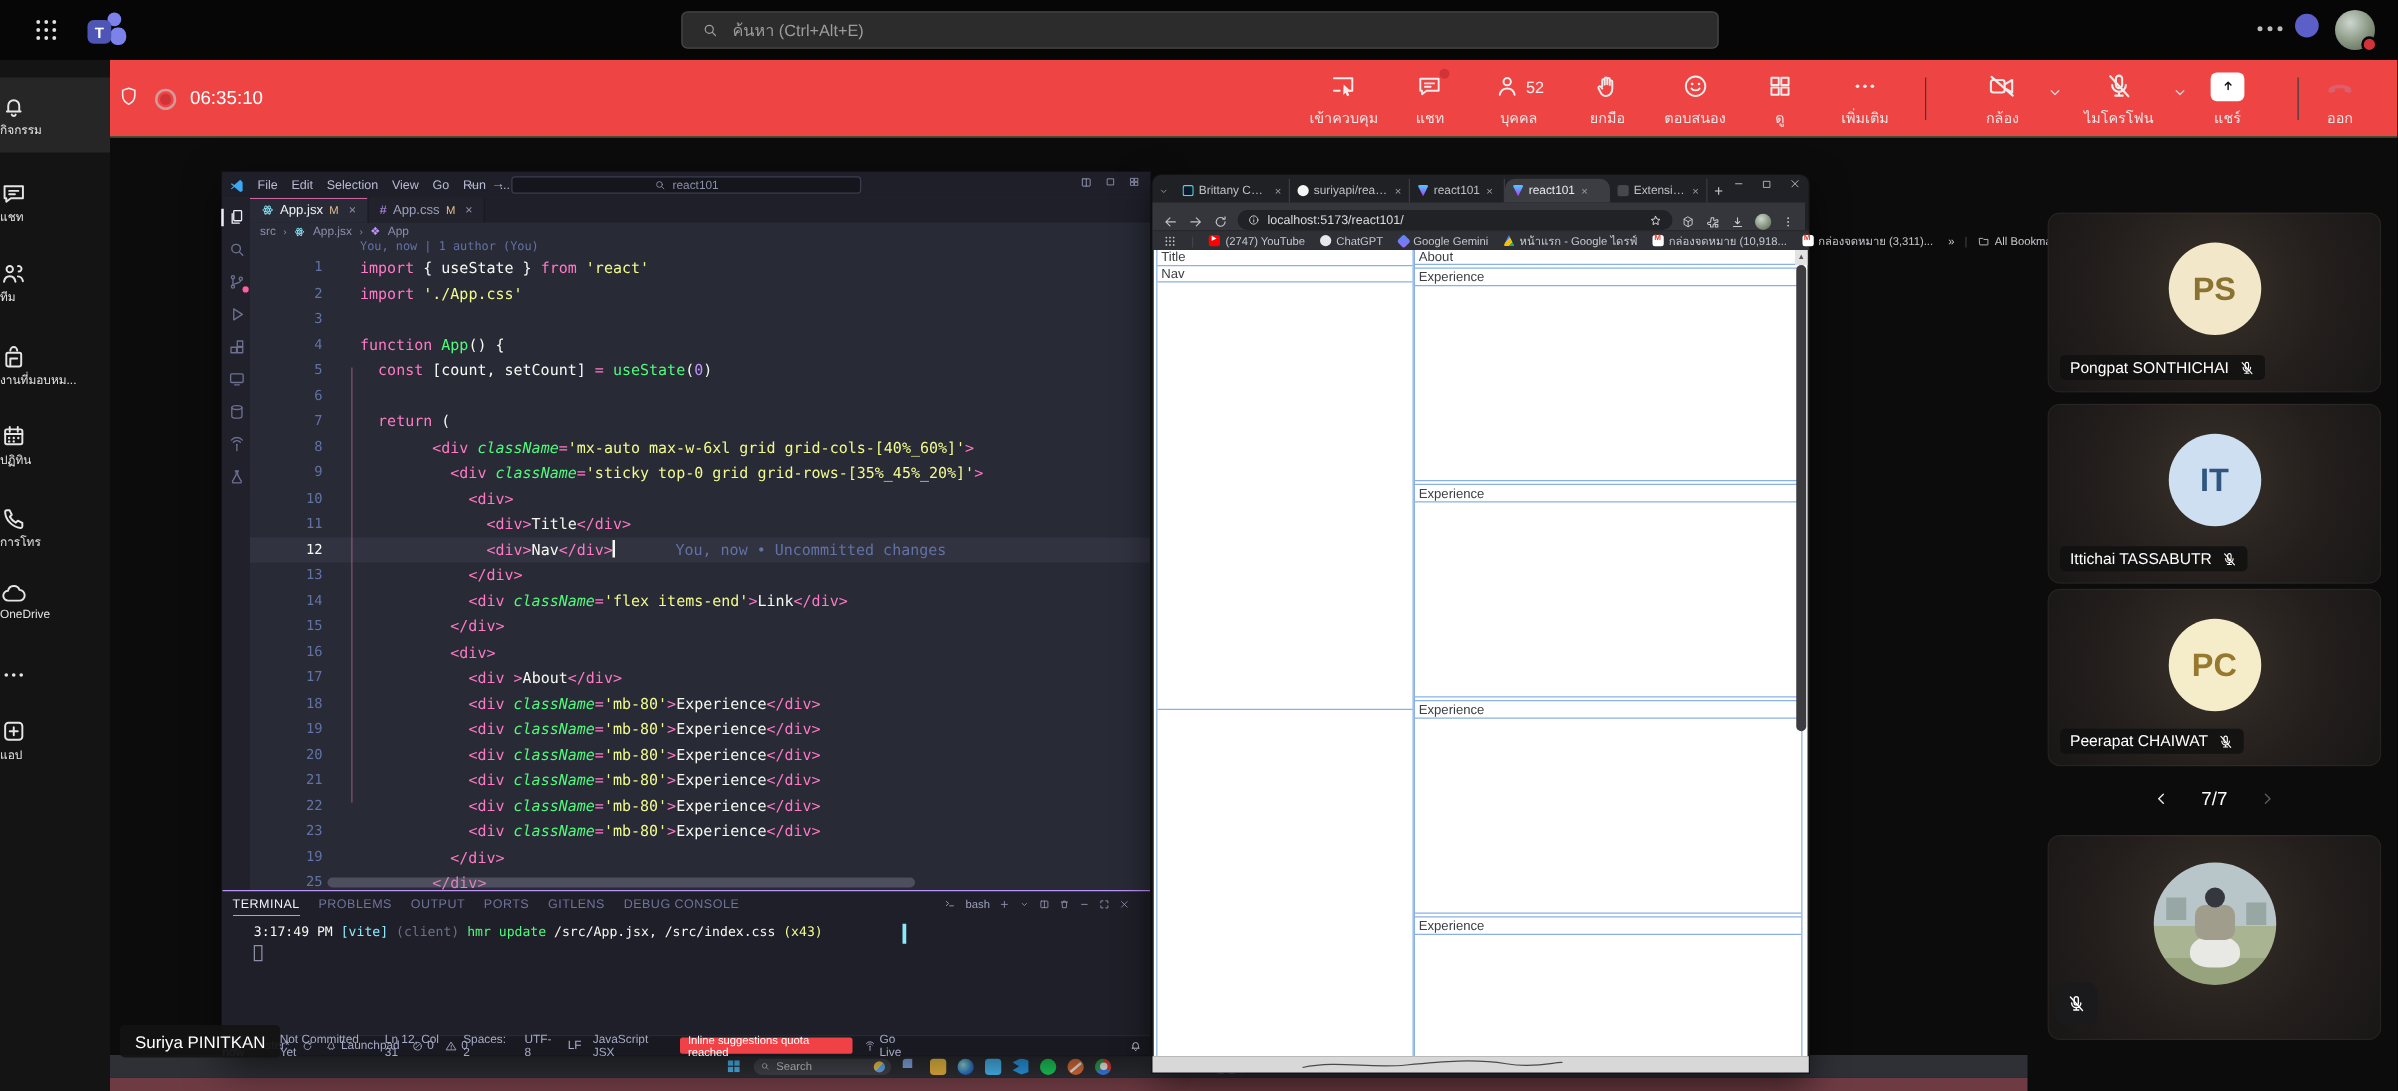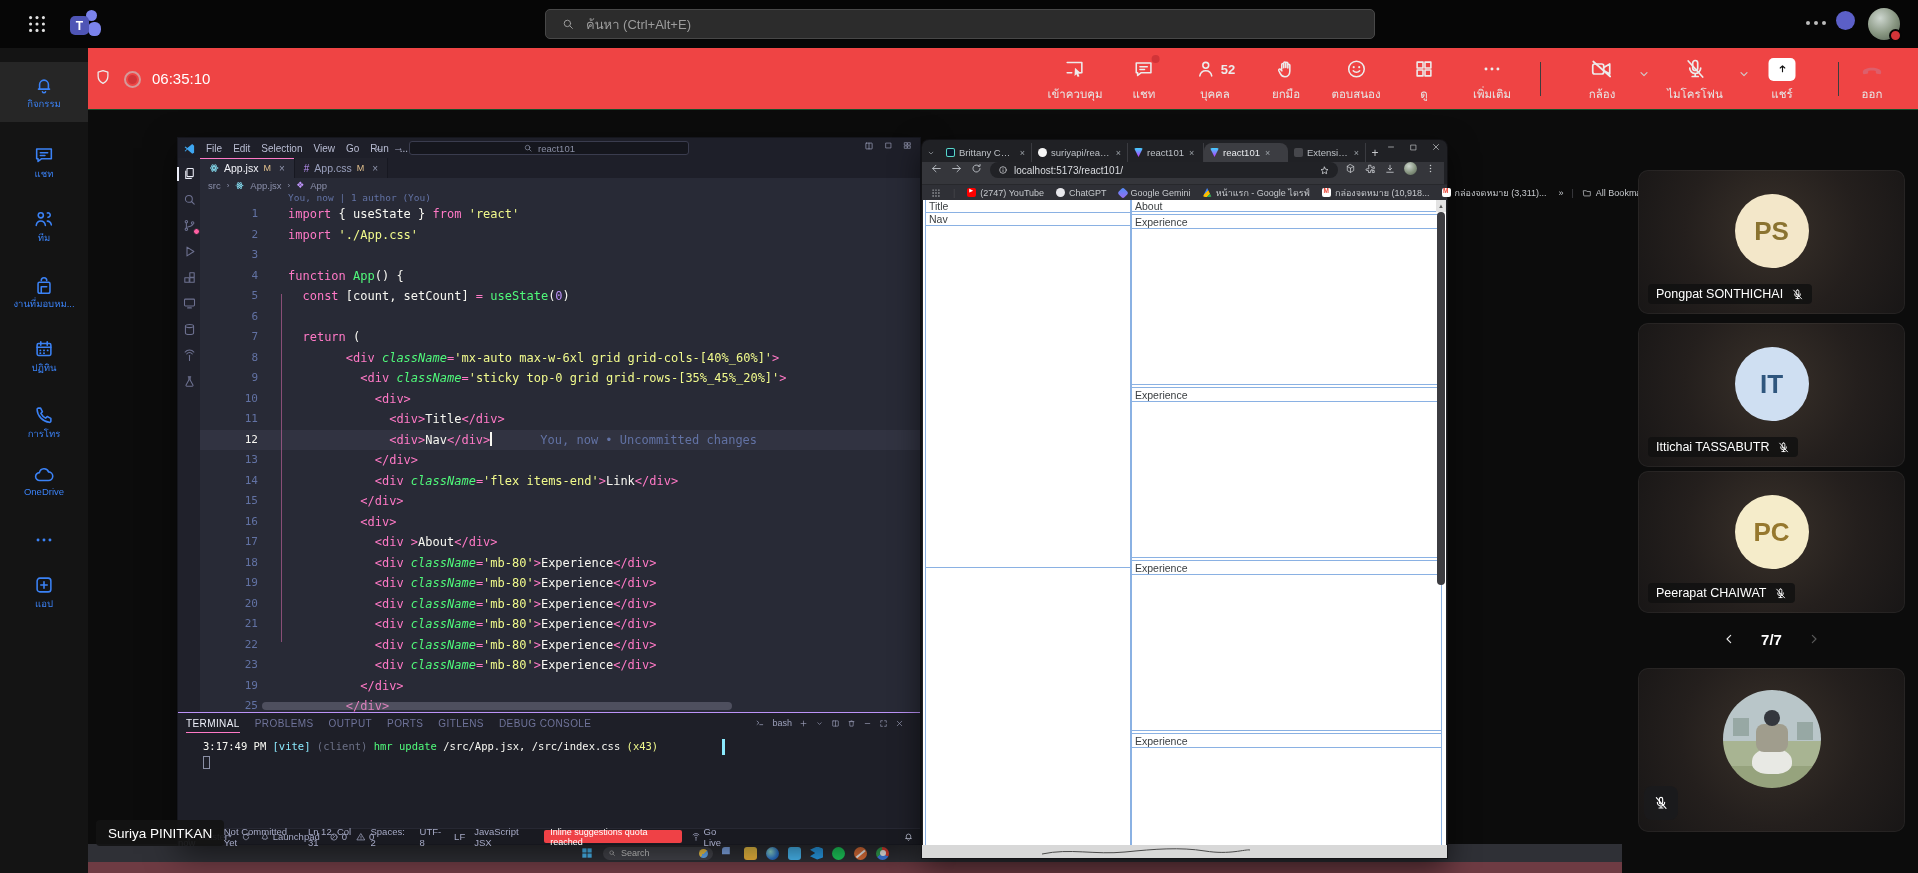--- a/index.html
+++ b/index.html
@@ -15,34 +15,34 @@
 .tlogo .c1{position:absolute;right:3px;top:1px;width:11px;height:11px;border-radius:50%;background:#7b83eb}
 .tlogo .c2{position:absolute;right:-1px;top:13px;width:13px;height:14px;border-radius:45%;background:#7b83eb}
 .tsearch{position:absolute;left:545px;top:9px;width:830px;height:30px;background:#2c2c2c;border:1px solid #484848;border-radius:5px;display:flex;align-items:center;gap:11px;padding:0 15px;color:#9c9c9c;font-size:13px;cursor:text}
 .topdots{position:absolute;right:92px;top:21px;display:flex;gap:4px}
 .topdots i{width:4px;height:4px;border-radius:50%;background:#bbb}
 .presence{position:absolute;right:63px;top:11px;width:19px;height:19px;border-radius:50%;background:#5b5fc7}
 .tavatar{position:absolute;right:18px;top:8px;width:32px;height:32px;border-radius:50%;background:radial-gradient(circle at 38% 32%,#cdd6cf,#86947f 55%,#515e50);cursor:pointer}
 .tavatar .dot{position:absolute;right:-2px;bottom:-2px;width:13px;height:13px;border-radius:50%;background:#d13438;border:2.5px solid #060606}
 
 .rail{position:absolute;left:0;top:48px;width:88px;bottom:0;background:#141414;z-index:8}
-.rail-item{position:absolute;left:0;width:88px;height:60px;display:flex;flex-direction:column;align-items:center;justify-content:center;gap:0;color:#3b82f6;cursor:pointer}
+.rail-item{position:absolute;left:0;width:88px;height:60px;display:flex;flex-direction:column;align-items:flex-start;justify-content:center;gap:0;color:#e5e5e5;cursor:pointer}
 .rail-item.active{background:#262626}
 .rail-item .lbl{font-size:9.5px;max-width:86px;white-space:nowrap;overflow:hidden}
 
 .meetbar{position:absolute;left:88px;top:48px;right:0;height:62px;background:#ef4444;border-bottom:1px solid #14532d;z-index:8}
 .m-shield{position:absolute;left:6px;top:20px;color:#ececec}
 .m-rec{position:absolute;left:36px;top:23px;width:17px;height:17px;border:2px solid rgba(200,200,200,.65);border-radius:50%;display:flex;align-items:center;justify-content:center}
 .m-rec i{width:9px;height:9px;border-radius:50%;background:#d13438;display:block}
 .m-timer{position:absolute;left:64px;top:22px;font-size:15px;color:#fff}
 .mbtn{position:absolute;top:9px;transform:translateX(-50%);display:flex;flex-direction:column;align-items:center;gap:4px;color:#ececec;cursor:pointer;white-space:nowrap}
 .mbtn .ic{height:24px;display:flex;align-items:center;gap:4px;position:relative}
 .mbtn .lbl{font-size:11.5px;color:#e6e6e6}
 .badge-dot{position:absolute;right:-5px;top:-2px;width:8px;height:8px;background:#d13438;border-radius:50%}
-.cnt{font-size:13px;font-weight:bold}
+.cnt{font-size:13px;font-weight:normal}
 .msep{position:absolute;top:14px;width:1px;height:34px;background:#3d3d3d}
 .mchev{position:absolute;top:18px;width:16px;height:16px;color:#cfcfcf;cursor:pointer}
 .share-box{width:27px;height:23px;background:#fff;border-radius:5px;color:#111;display:flex;align-items:center;justify-content:center}
 .leave-ic{color:#dd5f6b}
 
 .stage{position:absolute;left:88px;top:110px;width:1830px;height:763px;background:#0c0c0c}
 .taskbar{position:absolute;left:0;top:734px;width:1534px;height:18px;background:#2f3036;z-index:1}
 .tb-row{position:absolute;left:492px;top:2px;height:14px;display:flex;align-items:center;gap:9px}
 .tb-start{width:14px;height:14px}
 .tb-search{width:110px;height:13px;background:#46474e;border-radius:7px;display:flex;align-items:center;gap:5px;padding:0 5px;font-size:9px;color:#d6d6d6;cursor:pointer}
@@ -111,21 +111,21 @@
 
 .browser{position:absolute;left:834px;top:30px;width:525px;height:718px;background:#202125;border-radius:7px 7px 0 0;box-shadow:0 0 0 1px #121215,0 10px 30px rgba(0,0,0,.6);z-index:3}
 .b-tabs{position:absolute;top:0;left:0;right:0;height:22px;display:flex;align-items:flex-end;padding-left:4px}
 .b-tabchev{width:14px;height:19px;display:flex;align-items:center;color:#9aa0a6;cursor:pointer}
 .b-tab{height:19px;display:flex;align-items:center;gap:4px;padding:0 6px;font-size:9.5px;color:#bdc1c6;border-right:1px solid #3a3b40;cursor:pointer}
 .b-tab.active{background:#3c3d42;border-radius:8px 8px 0 0;color:#e8eaed;border-right:none}
 .b-tab .ttl{white-space:nowrap;overflow:hidden;text-overflow:ellipsis}
 .b-tab .x{font-size:9px;color:#9aa0a6;margin-left:1px}
 .b-newtab{width:18px;height:18px;display:flex;align-items:center;justify-content:center;color:#c8cacd;font-size:12px;cursor:pointer}
 .b-ctrl{position:absolute;right:6px;top:2px;display:flex;gap:13px;color:#c8cacd;align-items:center}
-.b-bar{position:absolute;top:22px;left:0;right:3px;height:22px;background:#35363b;display:flex;align-items:flex-start;gap:7px;padding:0 8px;color:#c6c9cd}
+.b-bar{position:absolute;top:22px;left:0;right:3px;height:22px;background:#35363b;display:flex;align-items:flex-end;gap:7px;padding:0 8px;color:#c6c9cd}
 .b-nav{width:13px;height:13px;cursor:pointer;color:#bdc1c6}
 .b-url{flex:1;height:16px;background:#212226;border-radius:9px;display:flex;align-items:center;gap:6px;padding:0 8px;font-size:10px;color:#dadce0;cursor:text}
 .b-url .star{margin-left:auto}
 .b-tools{display:flex;gap:8px;align-items:center}
 .b-prof{width:13px;height:13px;border-radius:50%;background:radial-gradient(circle at 38% 32%,#cdd6cf,#86947f 55%,#515e50)}
 .b-bm{position:absolute;top:44px;left:0;right:0;height:16px;background:#2f3036;border-top:1px solid #27282c;display:flex;align-items:center;gap:12px;padding:0 9px;font-size:9px;color:#c6c9cd}
 .bm-item{display:flex;align-items:center;gap:4px;white-space:nowrap;cursor:pointer}
 .bm-right{margin-left:auto;display:flex;align-items:center;gap:8px}
 .fv{width:9px;height:9px;border-radius:2px;flex:none;position:relative}
 .fv-youtube{background:#f00}.fv-youtube::after{content:"\25B6";position:absolute;left:2px;top:-1.5px;font-size:5px;color:#fff}
@@ -149,21 +149,21 @@
 .b-scroll .thumb{position:absolute;top:12px;left:1px;width:8px;height:373px;background:#3c3c40;border-radius:4px}
 .b-strip{position:absolute;left:0;right:0;bottom:0;height:13px;background:#d8d8d8}
 .squiggle{position:absolute;left:118px;top:0;width:212px;height:13px}
 
 .presenter{position:absolute;left:8px;top:710px;height:26px;background:rgba(20,20,20,.92);border-radius:4px;display:flex;align-items:center;padding:0 12px;font-size:13.5px;color:#fff;z-index:7}
 .people{position:absolute;left:1550px;top:0;width:267px;height:763px;z-index:4}
 .ptile{position:absolute;left:0;width:267px;border-radius:10px;background:radial-gradient(circle at 50% 42%,#39312a 0%,#241f1d 55%,#181616 100%);box-shadow:inset 0 0 0 1px rgba(255,255,255,.05)}
 .ptile .av{position:absolute;left:50%;top:24px;transform:translateX(-50%);width:74px;height:74px;border-radius:50%;display:flex;align-items:center;justify-content:center;font-weight:bold;font-size:26px}
 .ptile .name{position:absolute;left:10px;bottom:10px;background:rgba(16,16,16,.85);border-radius:4px;padding:3px 8px;font-size:12.5px;display:flex;align-items:center;gap:8px;white-space:nowrap}
 .pager{position:absolute;left:0;width:267px;top:515px;height:28px;display:flex;align-items:center;justify-content:center;gap:24px;font-size:14px}
-.pager .pv{font-weight:bold;font-size:15px}
+.pager .pv{font-weight:normal;font-size:15px}
 .pchev{width:16px;height:16px;color:#e8e8e8;cursor:pointer}
 .pchev.dis{color:#5a5a5a}
 .photo{position:absolute;left:50%;top:22px;transform:translateX(-50%);width:98px;height:98px;border-radius:50%;background:linear-gradient(#b9c6c9 0 52%,#a8b492 52% 78%,#96a37d 78% 100%);overflow:hidden}
 .photo .bld{position:absolute;top:28px;width:16px;height:18px;background:#8fa09b;opacity:.8}
 .photo .head{position:absolute;left:50%;top:20px;transform:translateX(-50%);width:16px;height:16px;border-radius:50%;background:#34373d}
 .photo .torso{position:absolute;left:50%;top:34px;transform:translateX(-50%);width:32px;height:28px;border-radius:8px;background:#a09d8d}
 .photo .seat{position:absolute;left:50%;top:58px;transform:translateX(-50%);width:40px;height:26px;border-radius:50% 50% 40% 40%;background:#e8e9e4}
 .micbadge{position:absolute;left:6px;bottom:12px;width:34px;height:34px;border-radius:8px;background:rgba(26,26,28,.92);display:flex;align-items:center;justify-content:center;color:#fff}
 </style>
 </head>

